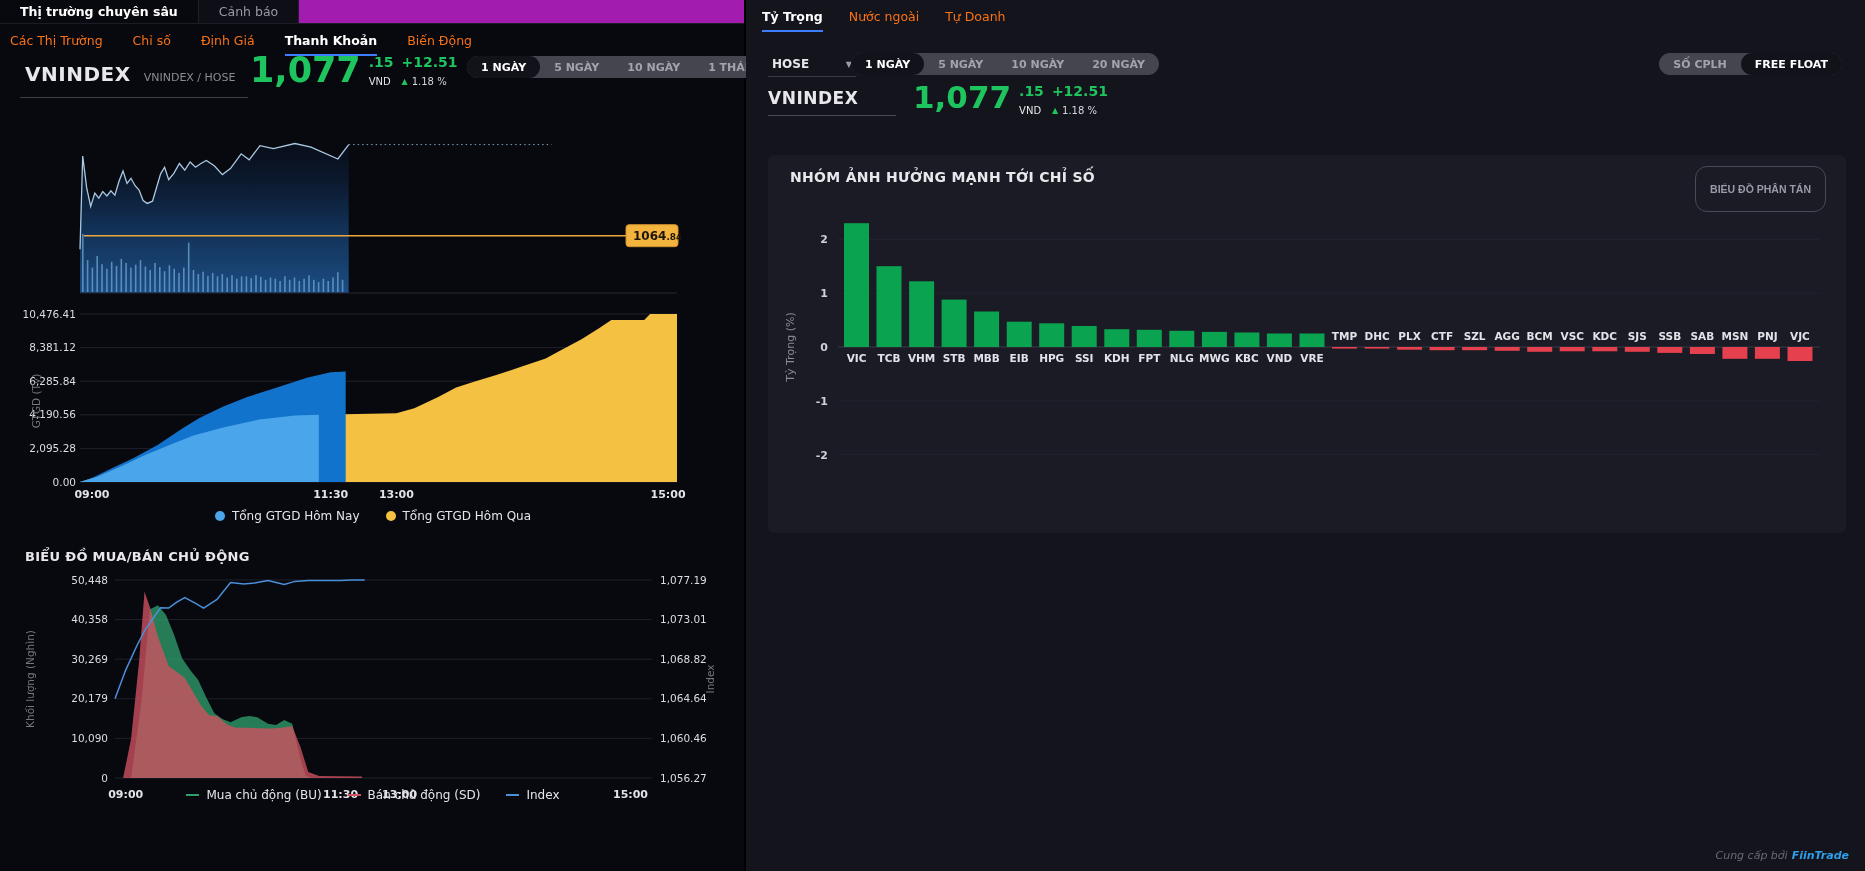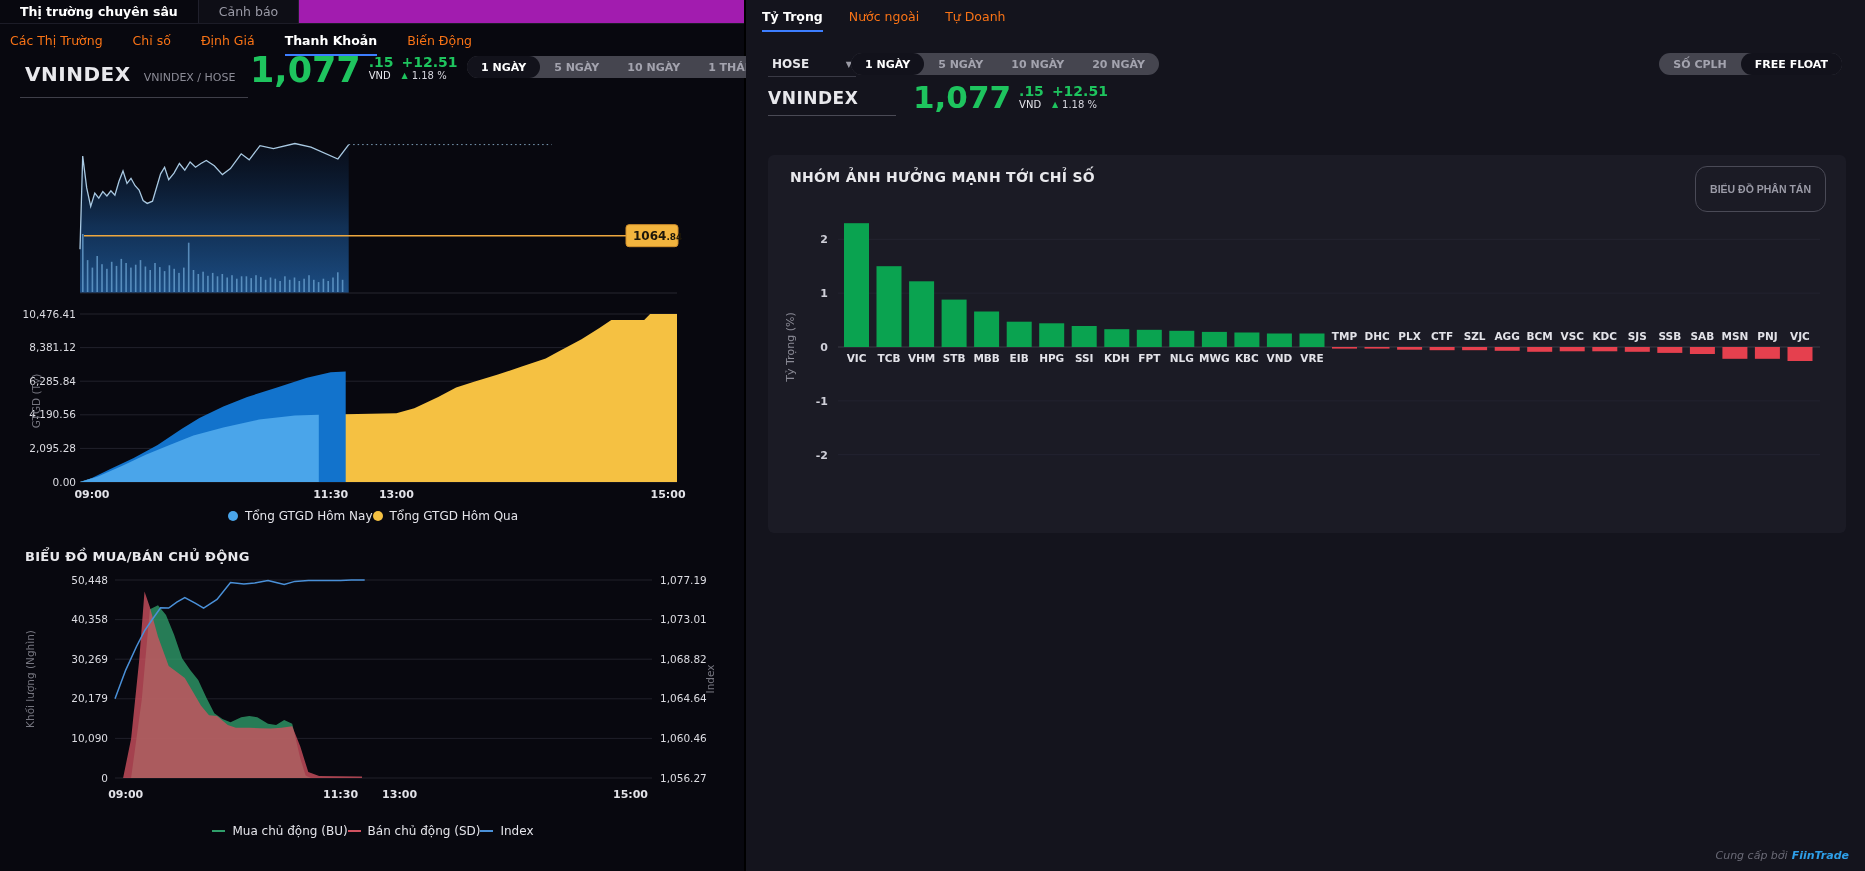--- a/index.html
+++ b/index.html
@@ -28,21 +28,21 @@
   .l-index .name { font-size:20px; font-weight:bold; letter-spacing:.5px; }
   .l-index .pair { font-size:11px; color:#8b8b96; margin-left:8px; }
   .l-underline { position:absolute; left:20px; top:97px; width:228px; height:1px; background:#3f3f49; }
 
   .price-block { position:absolute; display:flex; align-items:flex-start; gap:8px; }
   .pb-left  { left:250px; top:53px; }
   .pb-right { left:167px; top:82px; }
   .price-big { font-weight:bold; line-height:1; }
   .pb-left  .price-big { font-size:35px; }
   .pb-right .price-big { font-size:31px; }
-  .price-col { display:flex; flex-direction:column; align-items:flex-start; gap:2px; padding-top:2px; }
+  .price-col { display:flex; flex-direction:column; align-items:flex-start; gap:8px; padding-top:2px; }
   .price-dec, .price-chg { font-size:14px; font-weight:bold; line-height:1; }
   .price-cur { font-size:10px; color:#e6e6ec; line-height:1; }
   .price-pct { font-size:10px; color:#d6d6de; line-height:1; display:flex; align-items:center; gap:4px; }
   .tri { font-size:8px; line-height:1; }
 
   
   .range-group { position:absolute; display:inline-flex; background:#45454f; border-radius:12px; height:22px; }
   .range-btn { display:flex; align-items:center; padding:0 14px; font-size:11px; font-weight:bold;
                color:#a3a3ae; border-radius:12px; white-space:nowrap; }
   .range-btn.active { background:#12121b; color:#fff; }
@@ -59,23 +59,23 @@
   .r-index .name { font-size:17px; font-weight:bold; letter-spacing:.5px; }
   .r-underline { position:absolute; left:22px; top:115px; width:128px; height:1px; background:#4a4a55; }
 
   
   svg { display:block; }
   svg text { font-family:"DejaVu Sans","Liberation Sans",sans-serif; }
   #price-chart { position:absolute; left:0; top:100px; }
   #gtgd-chart  { position:absolute; left:0; top:306px; }
   #busd-chart  { position:absolute; left:0; top:572px; }
 
-  .legend { position:absolute; left:0; width:746px; display:flex; justify-content:center; }
+  .legend { position:absolute; left:0; width:746px; display:flex; justify-content:center; gap:26px; }
   .gtgd-legend { top:509px; }
-  .busd-legend { top:824px; }
+  .busd-legend { top:788px; }
   .legend-item { display:flex; align-items:center; gap:7px; font-size:12px; color:#e4e4ea; }
   .dot  { width:10px; height:10px; border-radius:50%; }
   .dash { width:13px; height:2px; }
 
   .section-title { position:absolute; left:25px; top:549px; font-size:13px; font-weight:bold; letter-spacing:.3px; }
 
   
   .card { position:absolute; left:22px; top:155px; width:1078px; height:378px;
           background:#1b1b25; border-radius:6px; }
   .card-title { position:absolute; left:22px; top:14px; font-size:14px; font-weight:bold; letter-spacing:.3px; }

